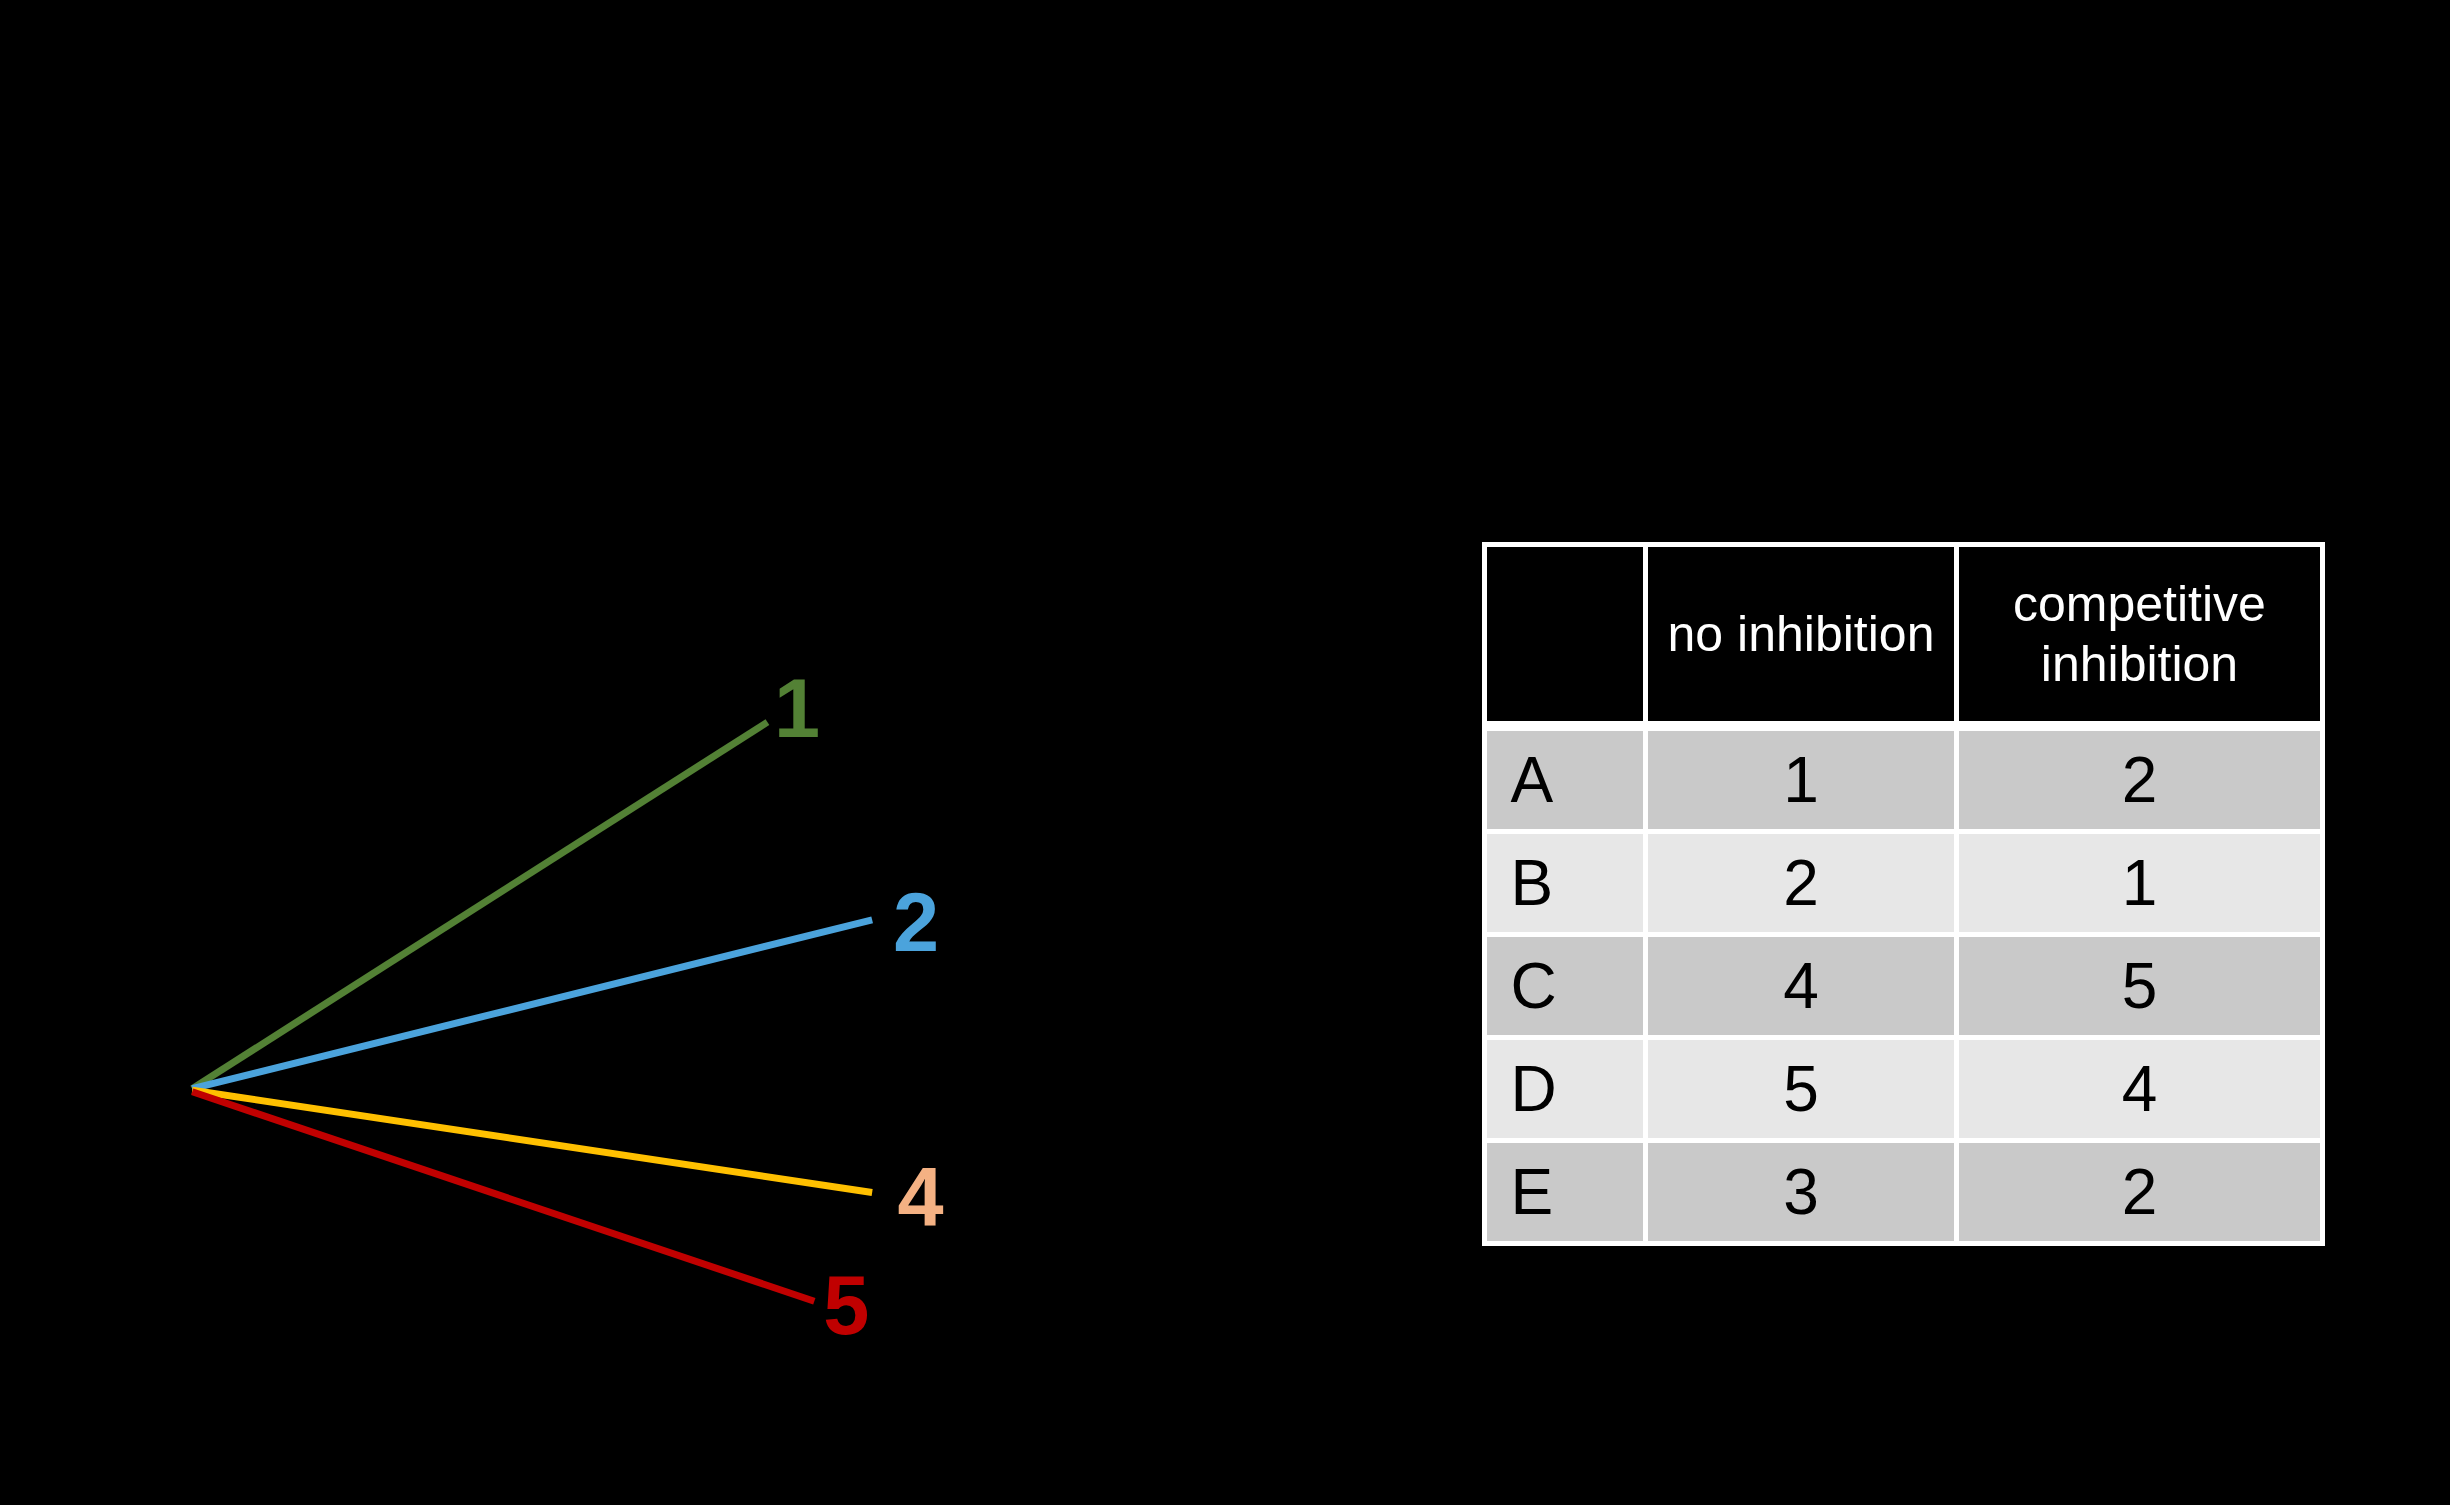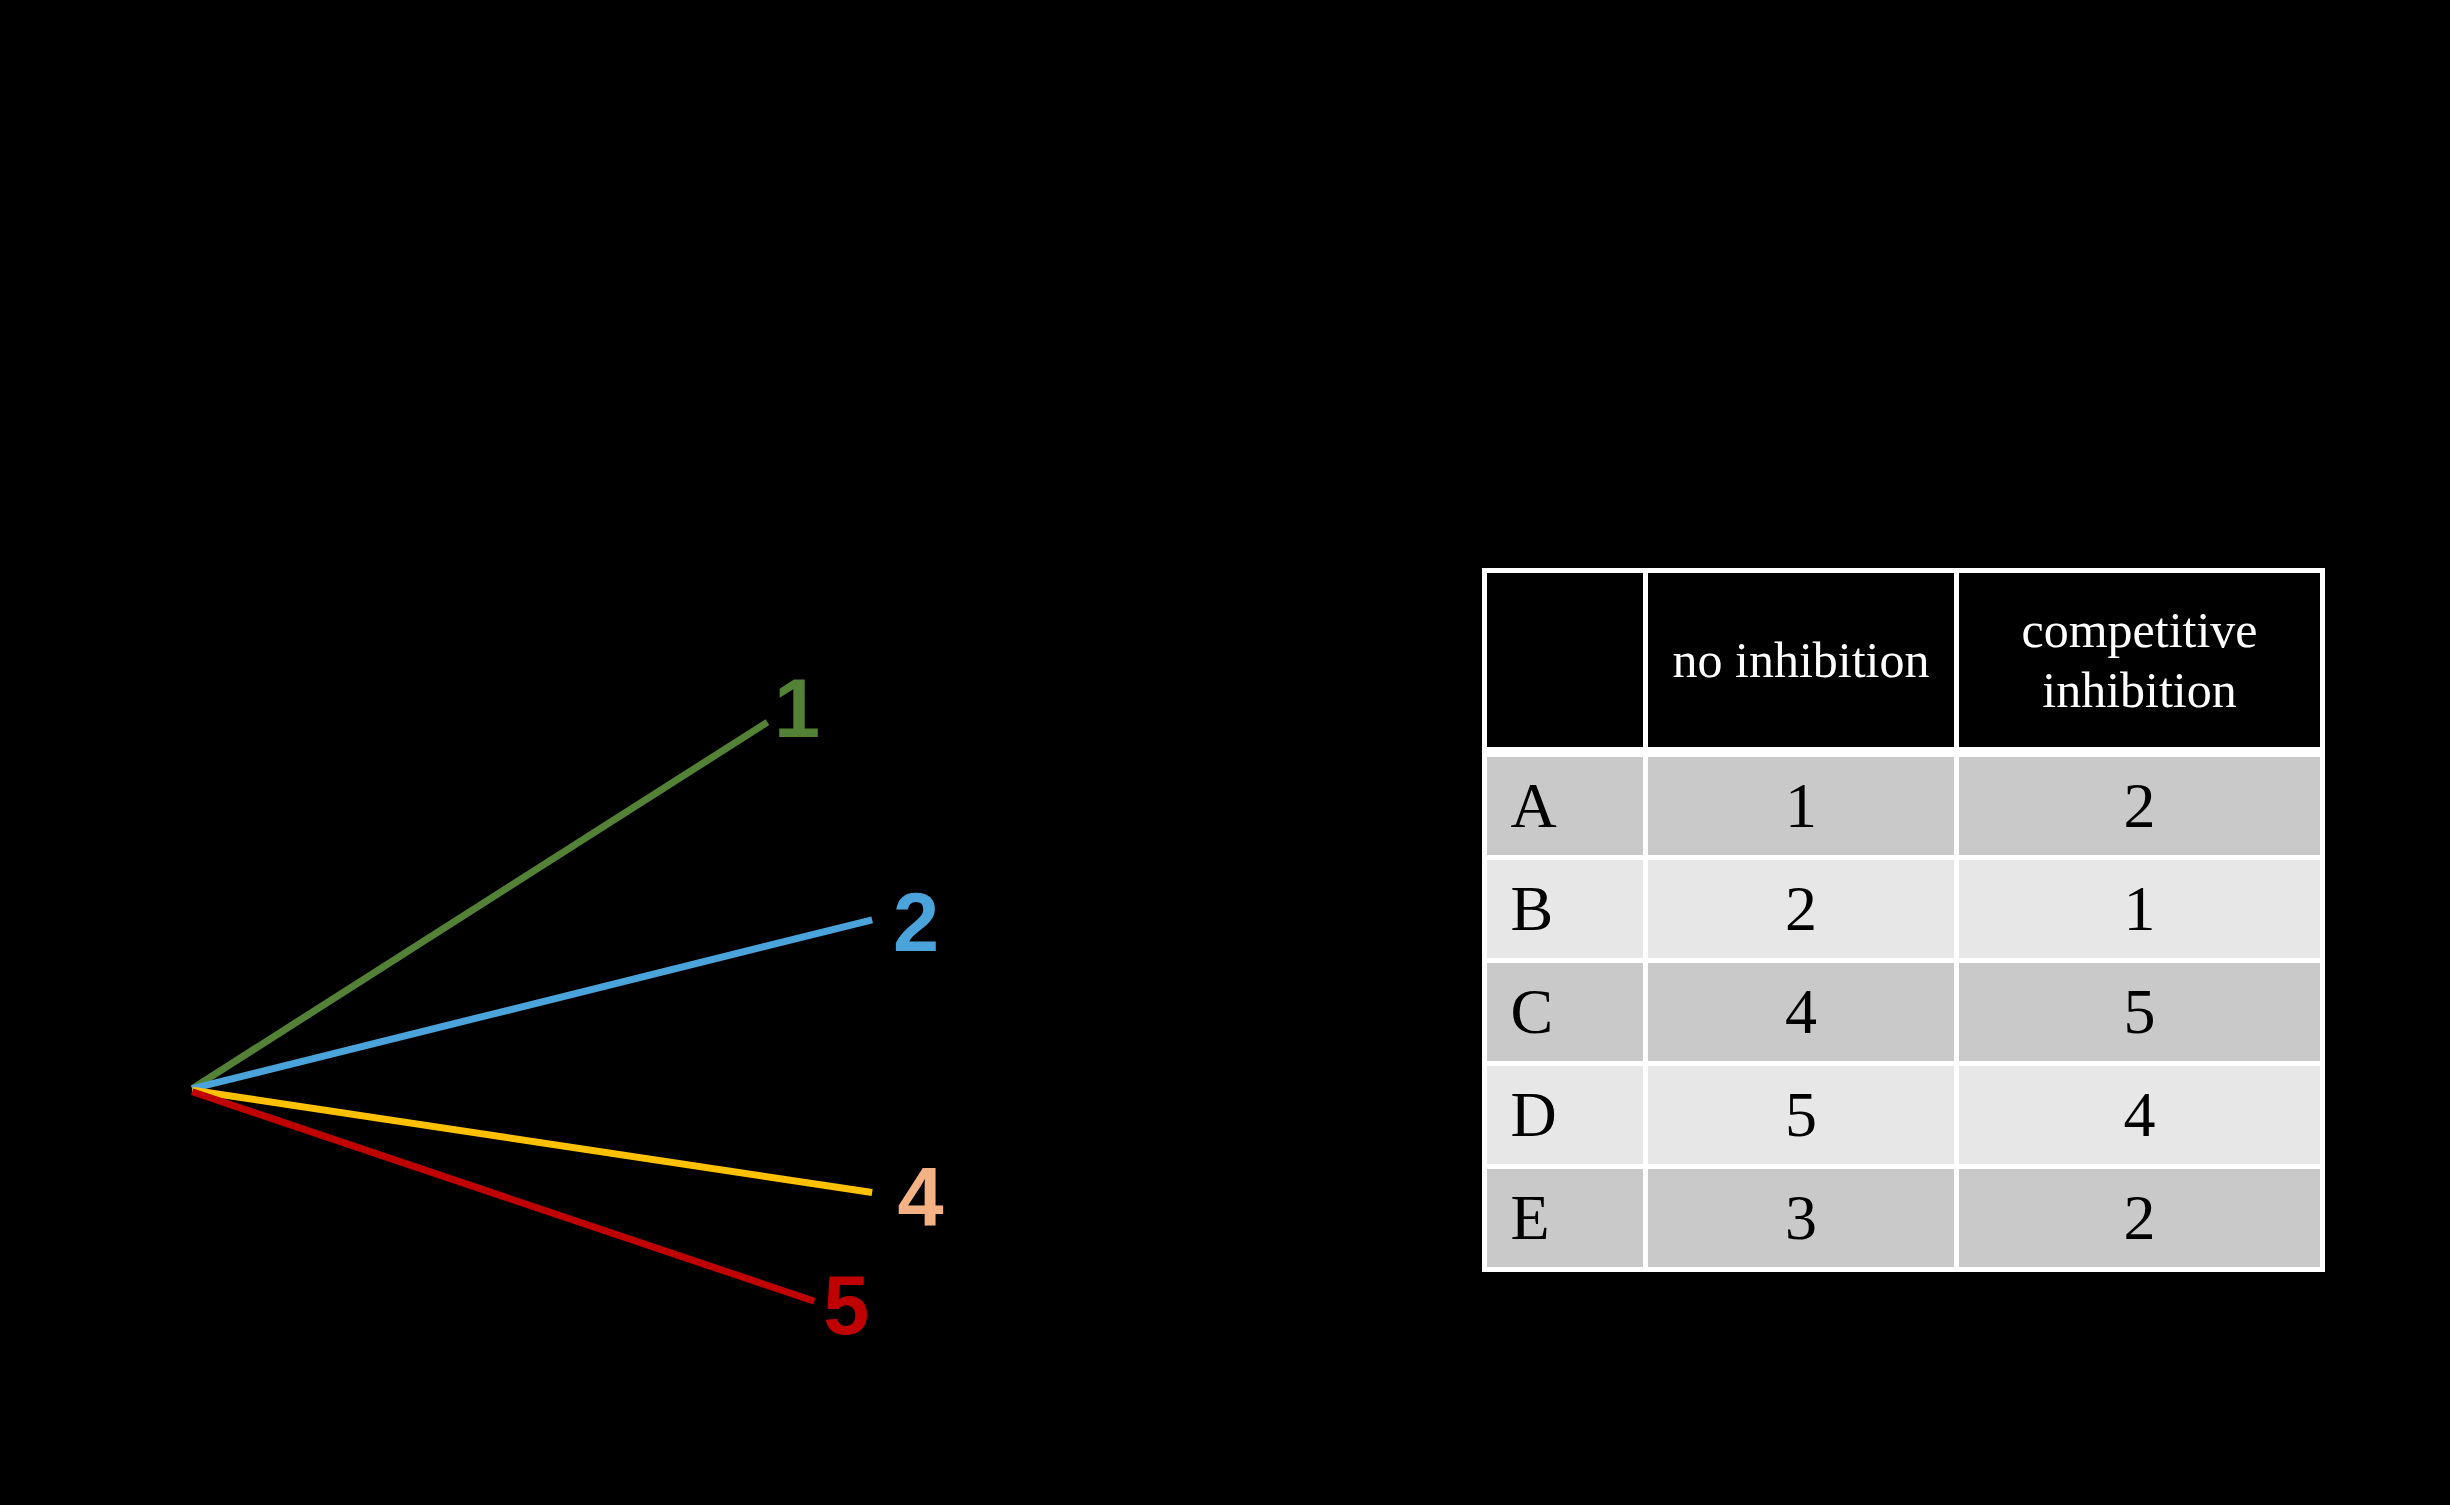--- a/index.html
+++ b/index.html
@@ -7,23 +7,23 @@
     position:relative;width:2450px;height:1506px;background:#000;
     overflow:hidden;font-family:"Liberation Sans",sans-serif;
   }
   svg.fig{position:absolute;left:0;top:0;width:2450px;height:1506px;}
   svg.fig text{
     font-family:"Liberation Sans",sans-serif;
     font-size:106px;font-weight:bold;
     text-anchor:middle;dominant-baseline:central;
   }
   table.inh{
-    position:absolute;left:1482px;top:568px;
+    position:absolute;left:1482px;top:542px;
     border-collapse:separate;border-spacing:5.5px;
-    background:#fff;table-layout:fixed;font-family:Liberation Serif, serif;
+    background:#fff;table-layout:fixed;
   }
   table.inh th,table.inh td{box-sizing:border-box;}
   col.c0{width:156px}
   col.c1{width:306px}
   col.c2{width:361px}
   table.inh th{
     background:#000;color:#fff;height:179px;
     font-size:50px;font-weight:400;line-height:1.2;
     text-align:center;vertical-align:middle;
     border-bottom:5.5px solid #fff;padding:0 11px;

